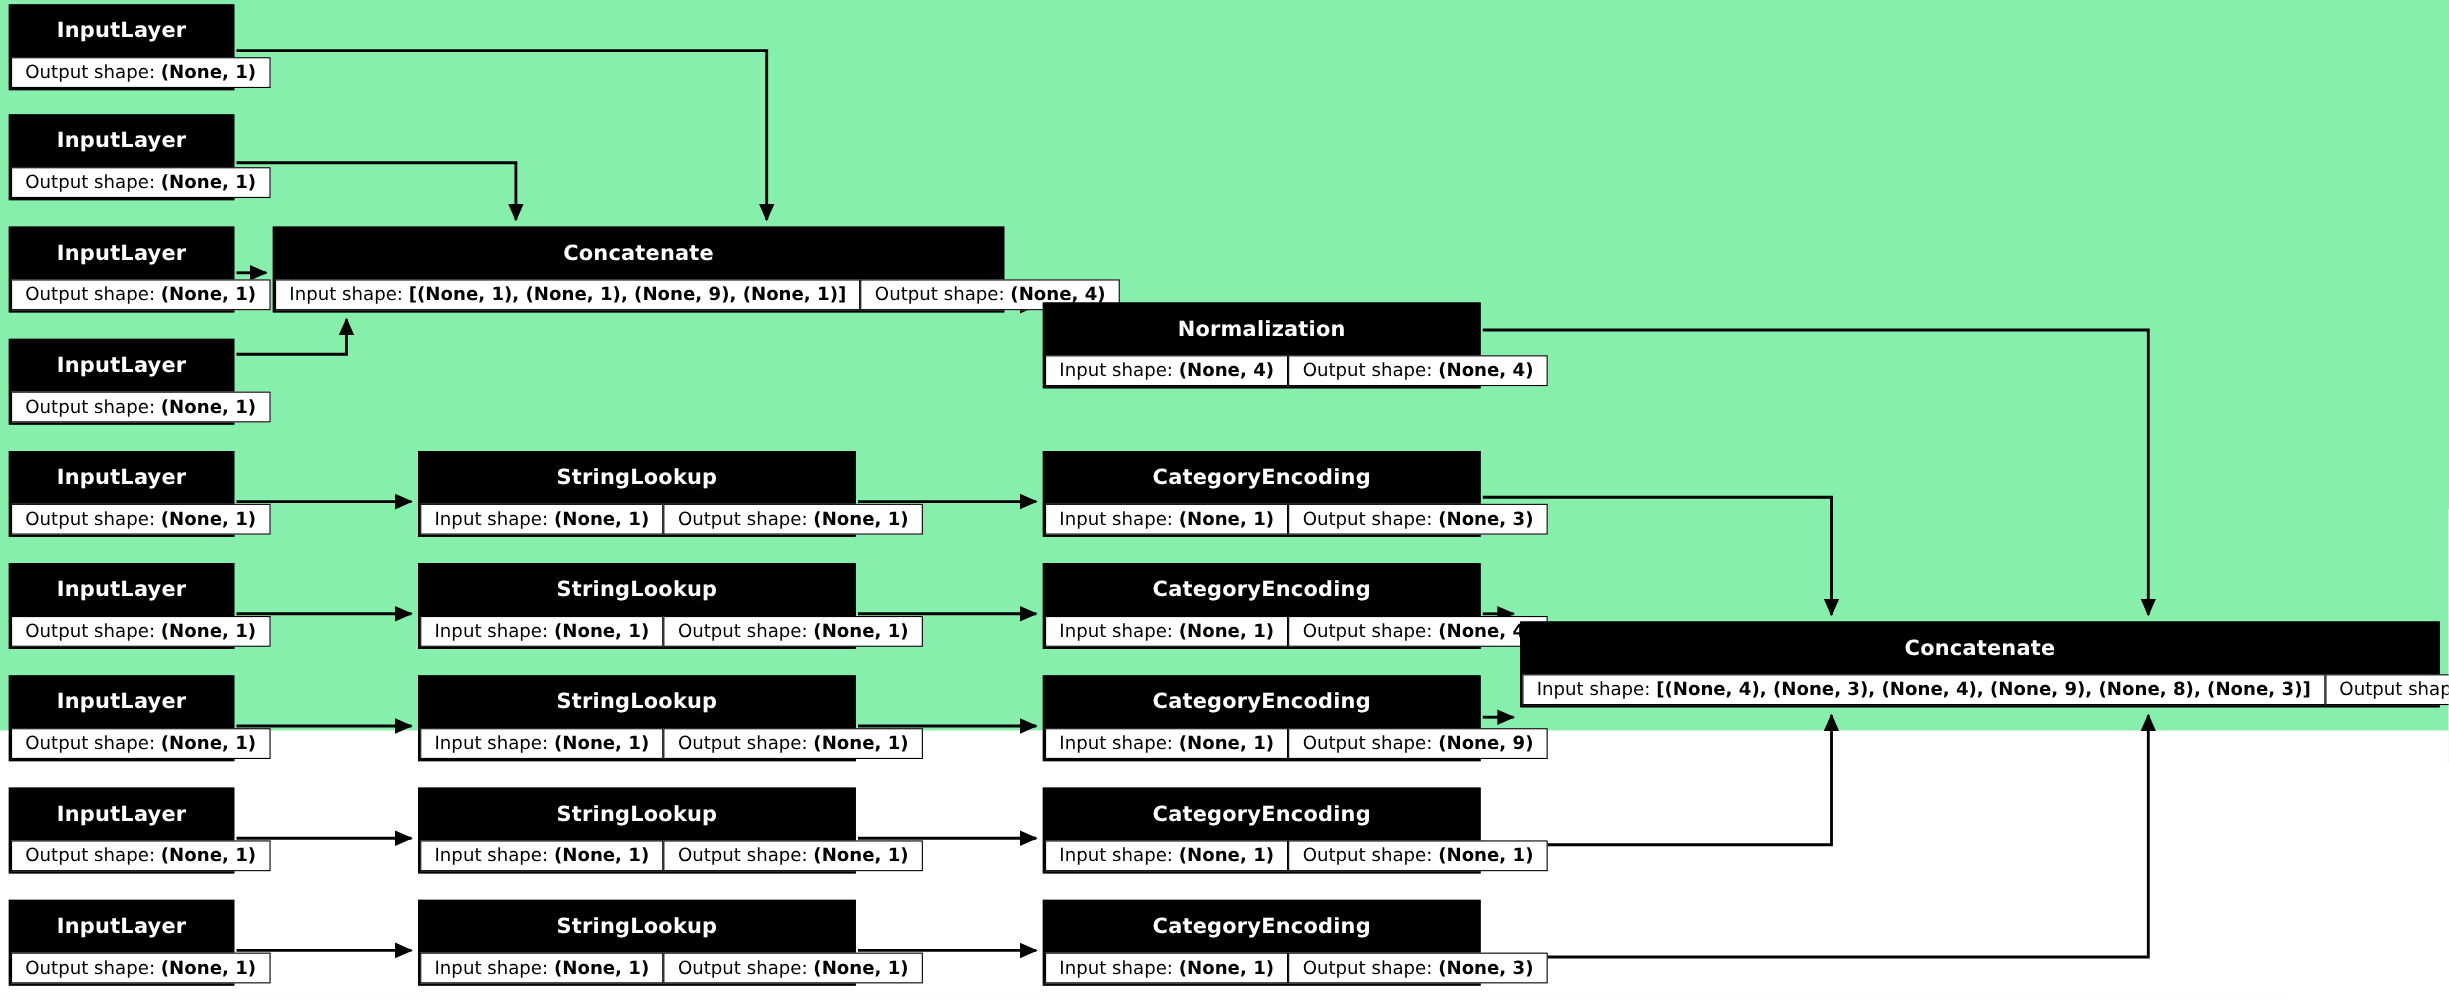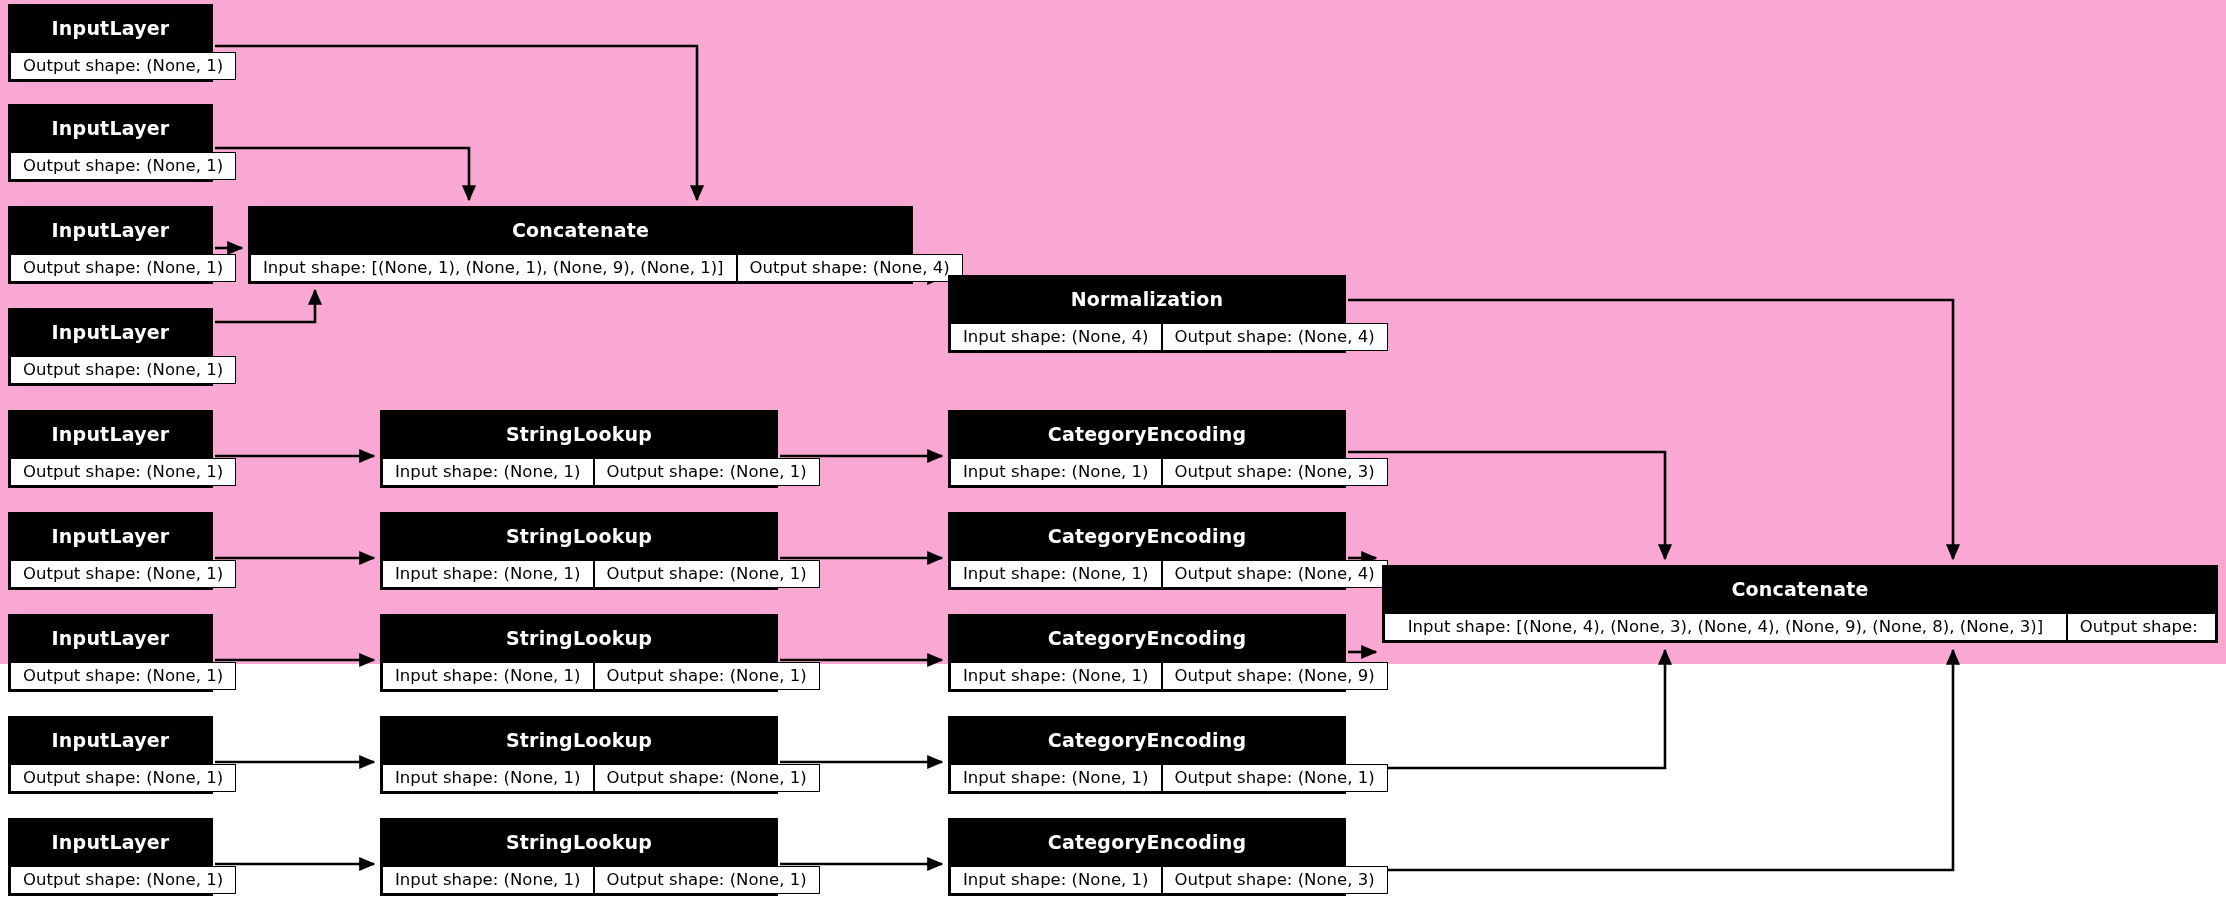--- a/index.html
+++ b/index.html
@@ -7,21 +7,21 @@
     width: 2226px;
     height: 908px;
     background: #ffffff;
     font-family: "DejaVu Sans", "Liberation Sans", sans-serif;
     overflow: hidden;
   }
   #canvas {
     position: relative;
     width: 2226px;
     height: 664px;
-    background: #f9a8d4;
+    background: #86efac;
   }
   #edges {
     position: absolute;
     left: 0; top: 0;
     width: 2226px; height: 908px;
     pointer-events: none;
     z-index: 1;
   }
   .node {
     position: absolute;
@@ -58,21 +58,21 @@
     align-items: center;
     justify-content: center;
     padding: 0 12px;
     white-space: nowrap;
     flex: 1 1 auto;
     border: 1px solid #000000;
     margin: 0;
     text-align: right;
   }
   .cell + .cell { border-left: 1px solid #000000; }
-  .cell b { font-weight: normal; }
+  .cell b { font-weight: bold; }
   .cell .lbl { font-weight: normal; }
 </style>
 </head>
 <body>
 
 <div id="canvas">
   <svg id="edges" viewBox="0 0 2226 908">
     <defs>
       <marker id="arrow" viewBox="0 0 10 10" refX="9.2" refY="5" markerWidth="6.2" markerHeight="6.2" orient="auto-start-reverse">
         <path d="M 0 0.6 L 10 5 L 0 9.4 z" fill="#000000"></path>

